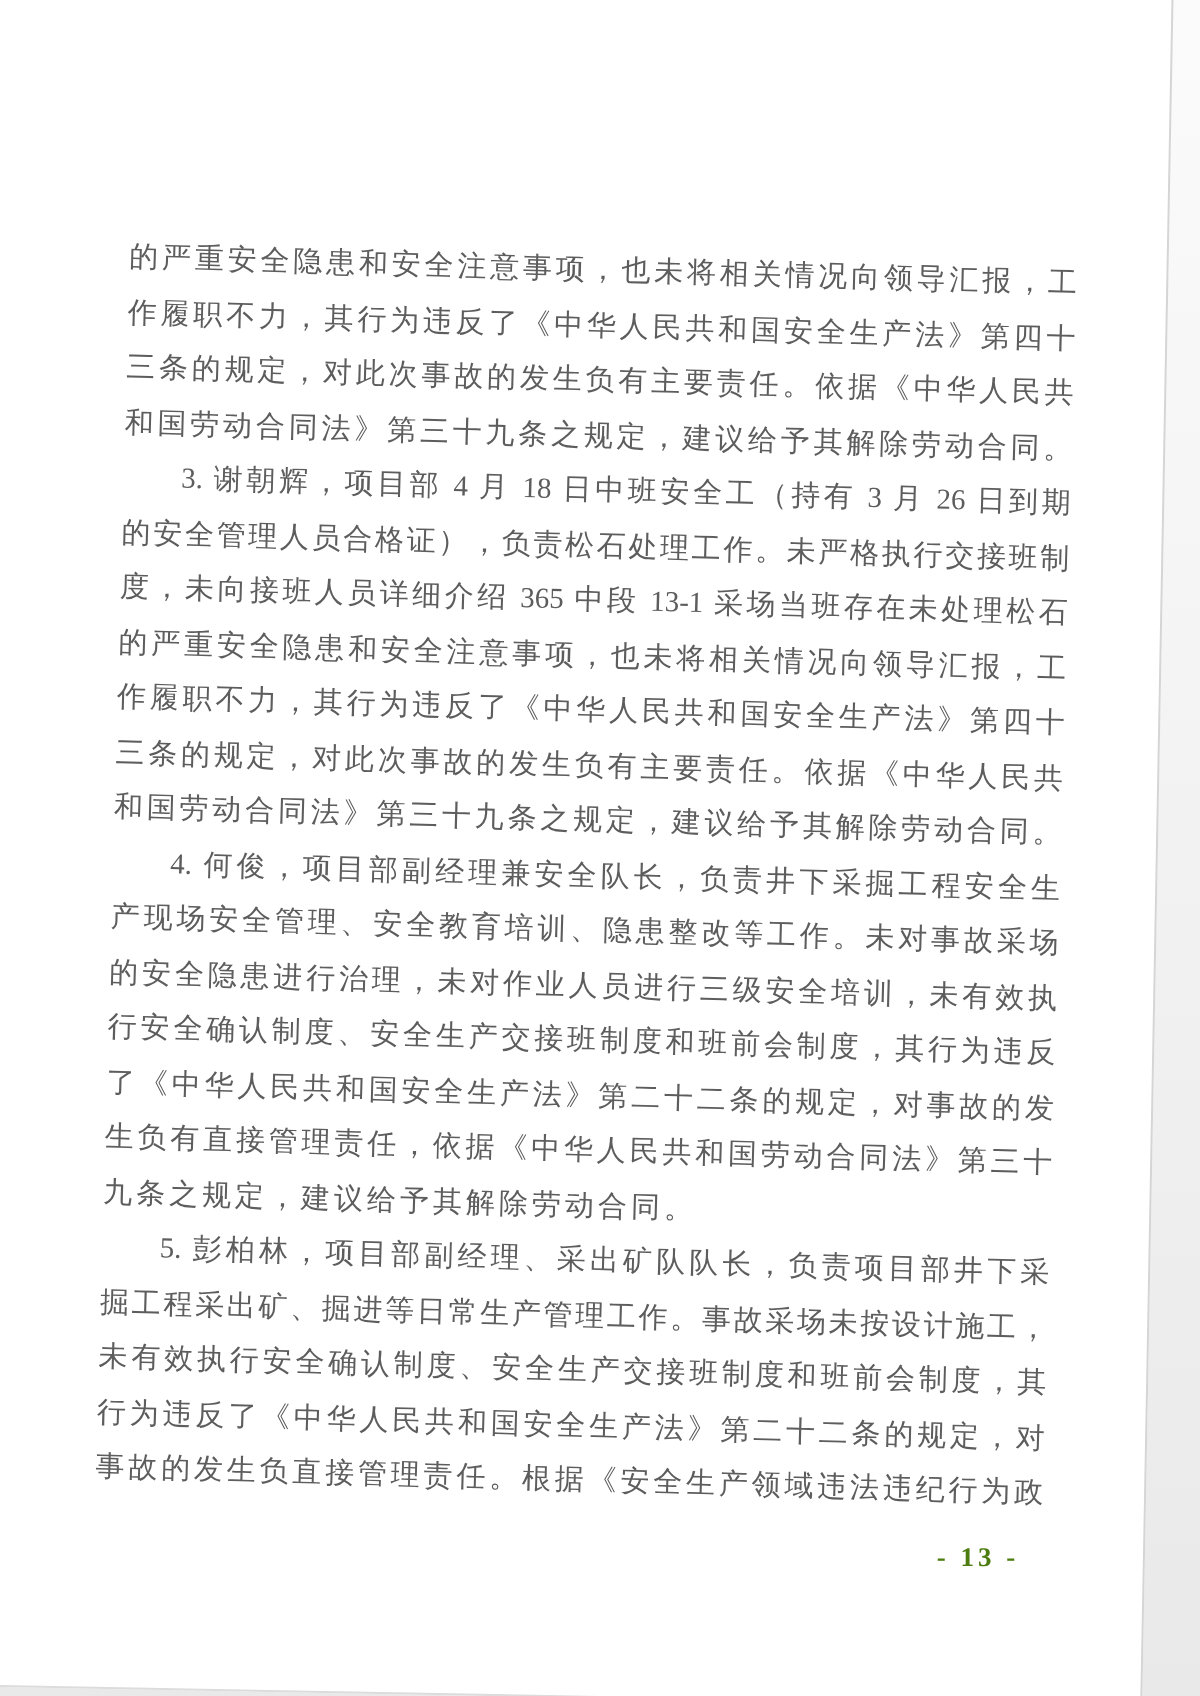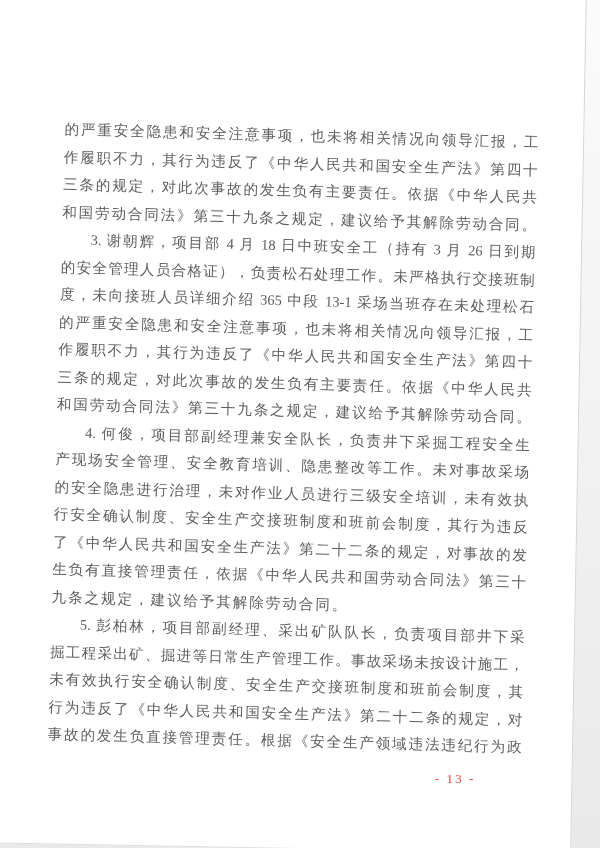--- a/index.html
+++ b/index.html
@@ -52,28 +52,29 @@
   }
   .line.short {
     letter-spacing: 2px;
     text-align: left;
   }
   .line.indent {
     text-indent: 29px;
   }
   .page-number {
     position: absolute;
-    left: 422px;
+    left: 456px;
     top: 771px;
     width: 66px;
     text-align: center;
     font-size: 13.5px;
-    color: #ef4444;
+    color: #4d7c0f;
     letter-spacing: 2px;
     z-index: 2;
+    font-weight: bold;
   }
 </style>
 </head>
 <body>
 
 <div class="paper"></div>
 
 <div class="doc-body">
     <div class="line justify">的严重安全隐患和安全注意事项，也未将相关情况向领导汇报，工</div>
     <div class="line justify">作履职不力，其行为违反了《中华人民共和国安全生产法》第四十</div>

